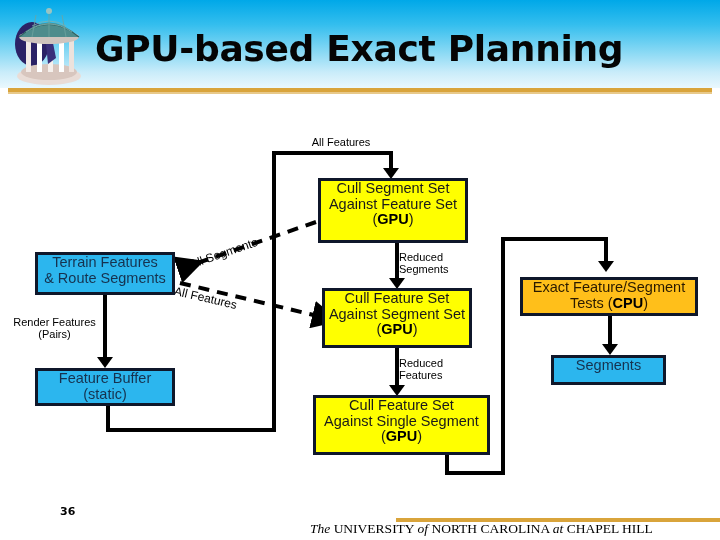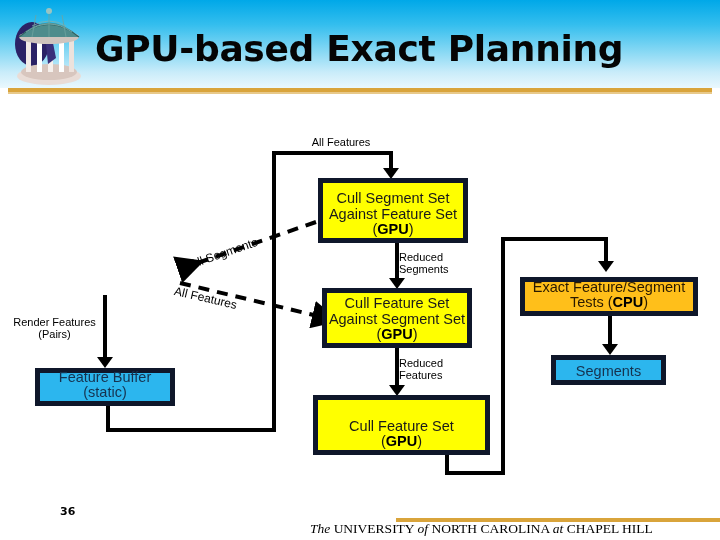--- a/index.html
+++ b/index.html
@@ -12,22 +12,22 @@
   .hdr-rule{position:absolute;left:8px;top:88px;width:704px;height:4px;background:#D9A43B;}
   .hdr-rule2{position:absolute;left:8px;top:92px;width:704px;height:2px;background:#E8C98A;}
   .title{position:absolute;left:95px;top:26px;width:600px;height:48px;
     font-size:36px;font-weight:bold;color:#050505;letter-spacing:-0.3px;
     font-family:"DejaVu Sans","Liberation Sans",sans-serif;line-height:46px;}
 
   
   .logo{position:absolute;left:6px;top:4px;width:88px;height:84px;}
 
   
-  .box{position:absolute;border:5px solid #0f172a;box-sizing:border-box;
-       display:flex;flex-direction:column;align-items:center;justify-content:flex-end;
+  .box{position:absolute;border:3px solid #0f172a;box-sizing:border-box;
+       display:flex;flex-direction:column;align-items:center;justify-content:flex-start;
        text-align:center;line-height:1.08;}
   .box .ln{display:block;white-space:nowrap;}
   .yellow{background:#FFFF00;color:#1a1a1a;font-size:14.5px;}
   .blue{background:#2CB6EE;color:#16324f;font-size:14.5px;}
   .gold{background:#FFBF1A;color:#2a1a00;font-size:14.5px;}
   .bw{font-weight:bold;color:#000;}
 
   .lbl{position:absolute;font-size:11px;color:#000;white-space:nowrap;line-height:12px;text-align:center;}
 
   
@@ -144,23 +144,28 @@
   </div>
 
   <div class="box yellow" style="left:322px;top:288px;width:150px;height:60px;">
     <span class="ln">Cull Feature Set</span>
     <span class="ln">Against Segment Set</span>
     <span class="ln"><span>(</span><span class="bw">GPU</span><span>)</span></span>
   </div>
 
   <div class="box yellow" style="left:313px;top:395px;width:177px;height:60px;">
     <span class="ln">Cull Feature Set</span>
+    <span class="ln">Against Single Segment</span>
     <span class="ln"><span>(</span><span class="bw">GPU</span><span>)</span></span>
   </div>
 
+  <div class="box blue" style="left:35px;top:252px;width:140px;height:43px;">
+    <span class="ln">Terrain Features</span>
+    <span class="ln">&amp; Route Segments</span>
+  </div>
 
   <div class="box blue" style="left:35px;top:368px;width:140px;height:38px;">
     <span class="ln">Feature Buffer</span>
     <span class="ln">(static)</span>
   </div>
 
   <div class="box gold" style="left:520px;top:277px;width:178px;height:39px;">
     <span class="ln">Exact Feature/Segment</span>
     <span class="ln"><span>Tests (</span><span class="bw">CPU</span><span>)</span></span>
   </div>

